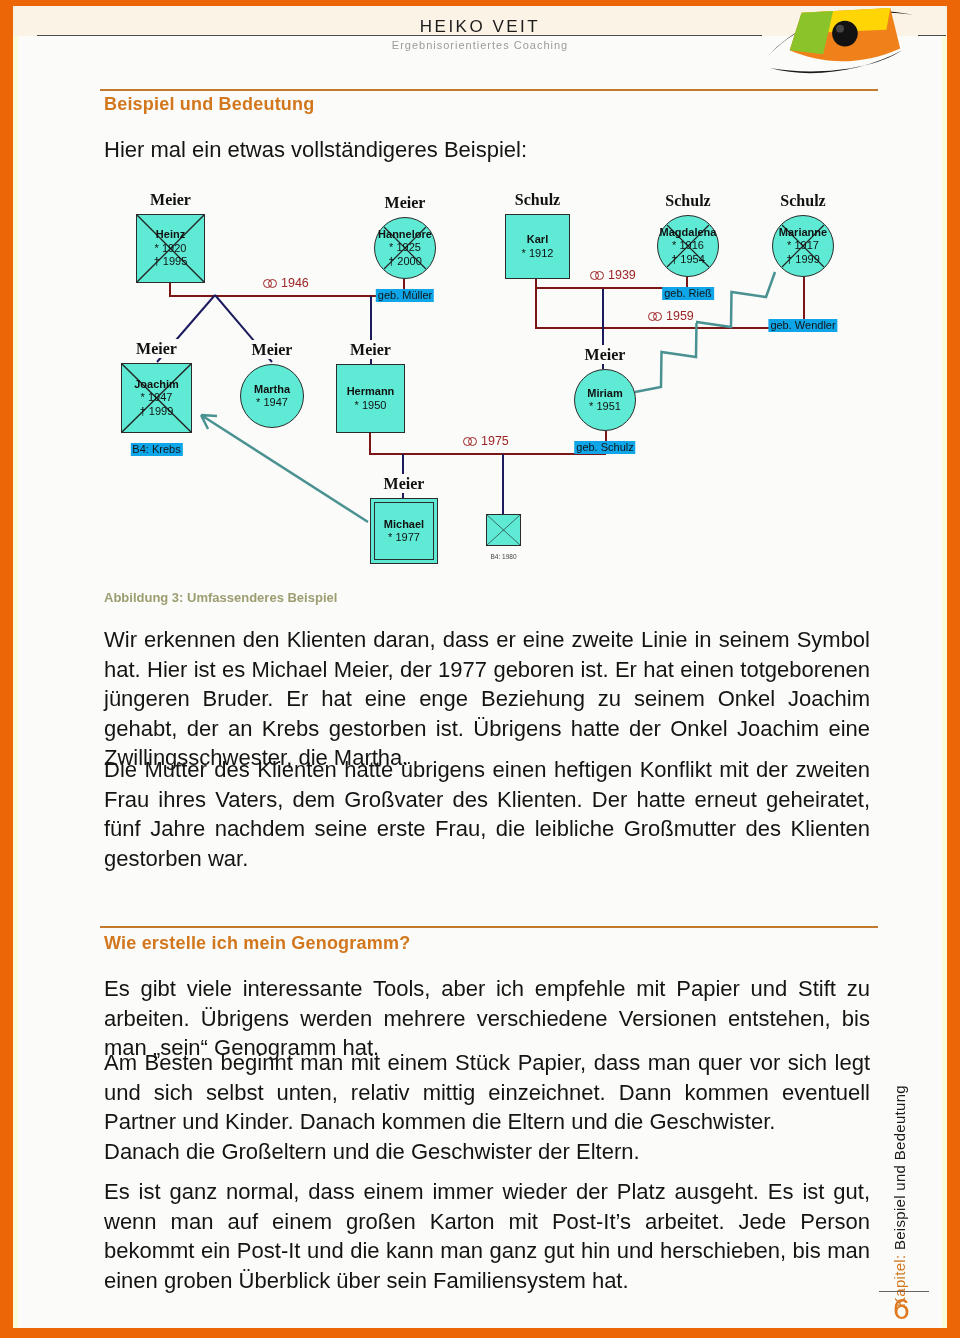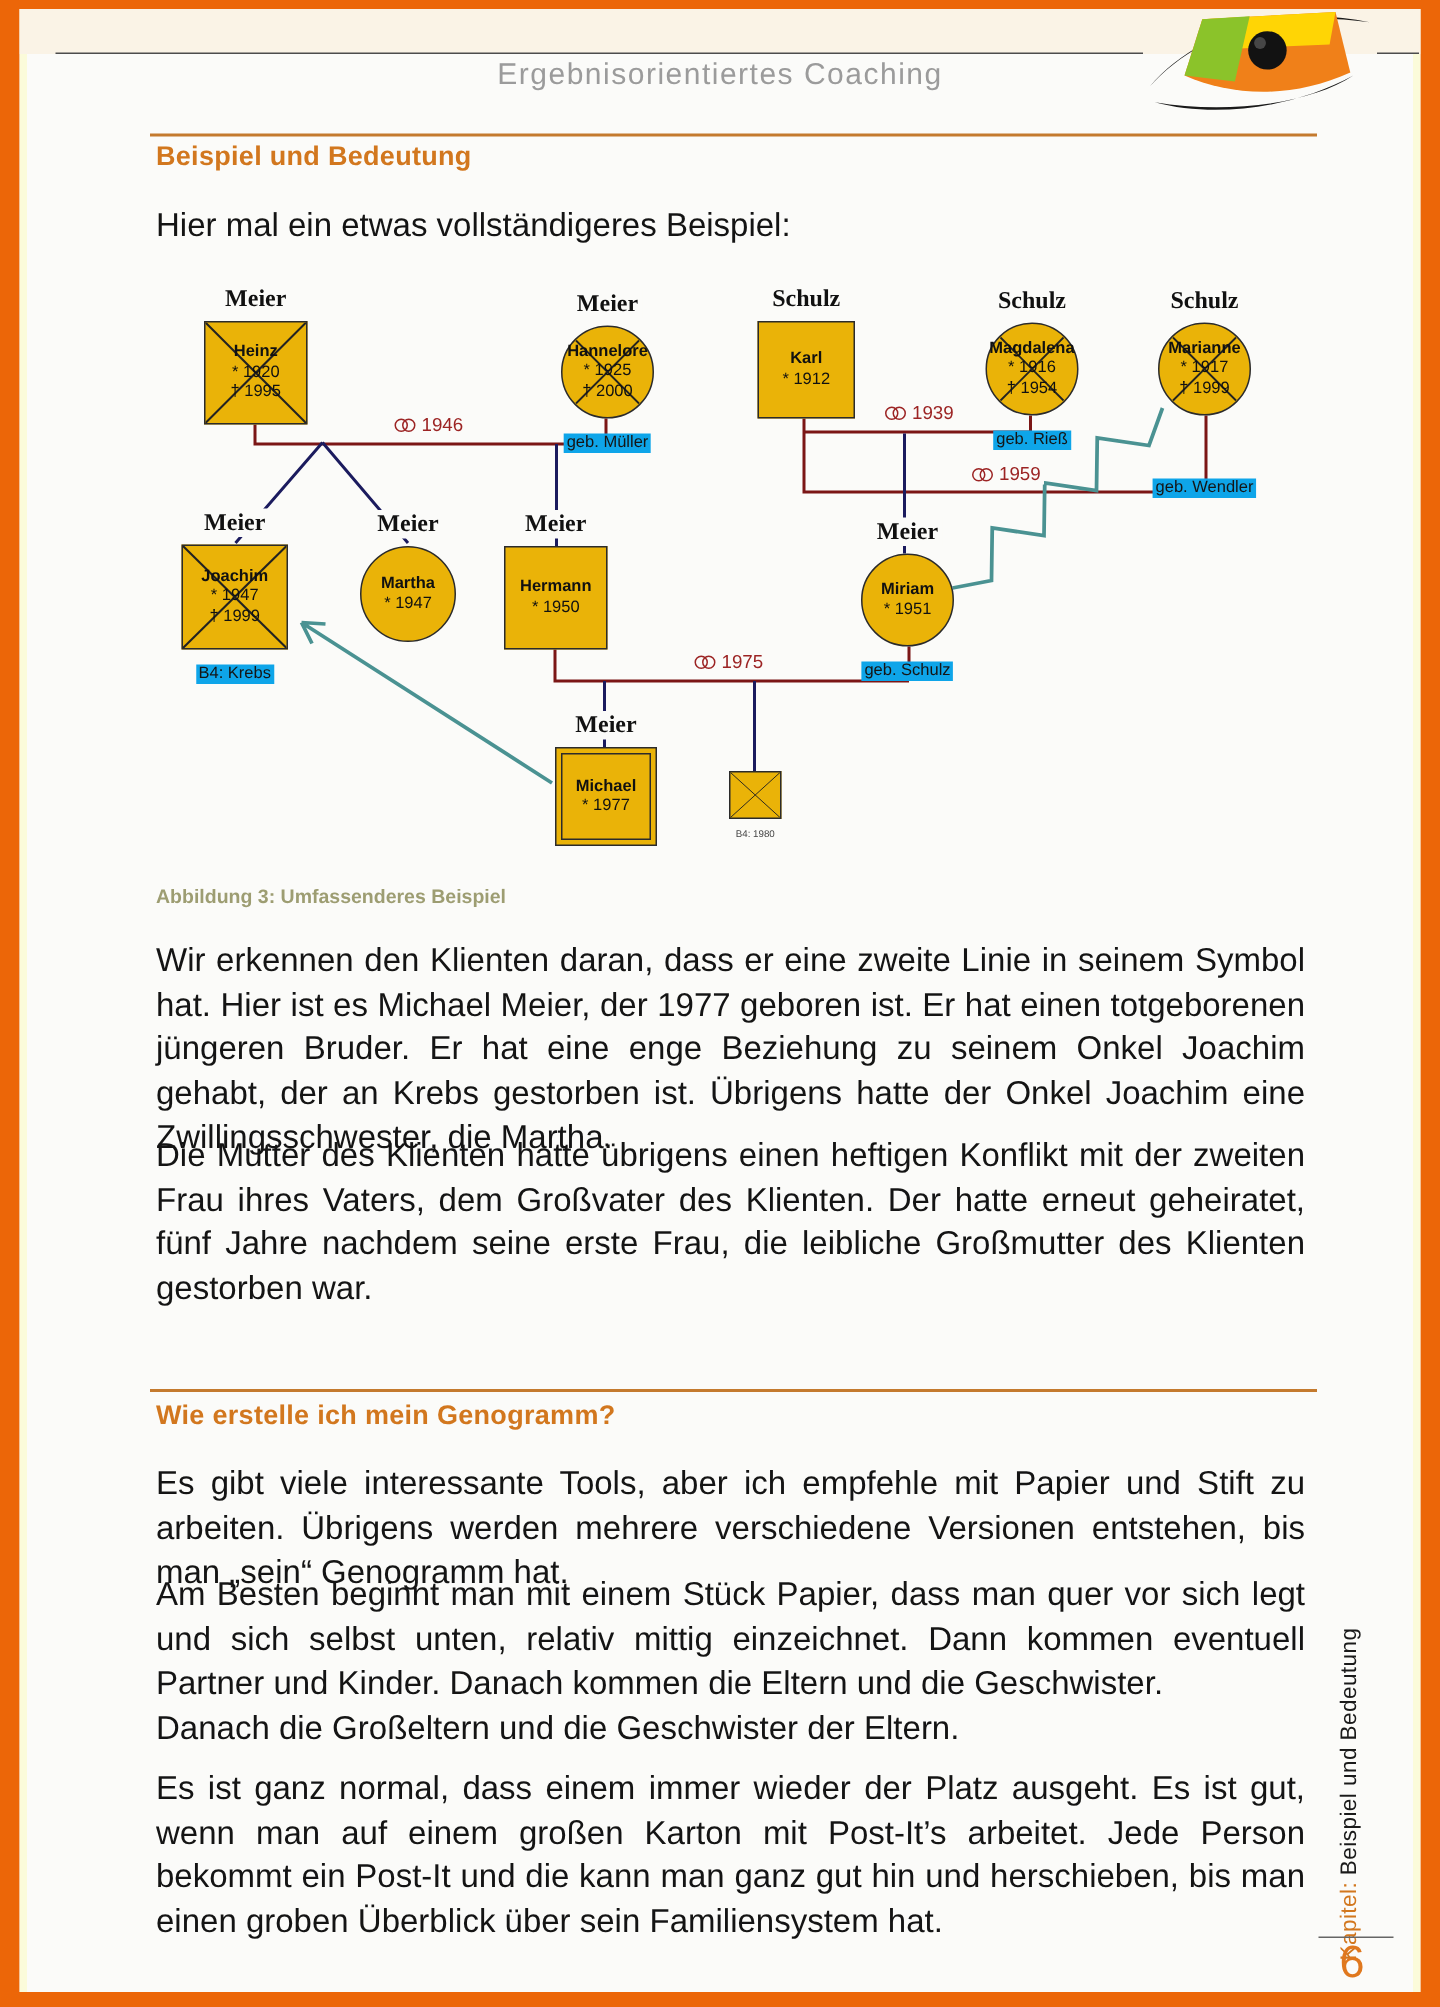--- a/index.html
+++ b/index.html
@@ -5,35 +5,35 @@
   html,body{margin:0;padding:0;background:#e8e8e8;}
   .page{position:relative;width:960px;height:1338px;background:#fbfbf9;overflow:hidden;
         border-top:6px solid #ec6608;border-bottom:10px solid #ec6608;
         border-left:13px solid #ec6608;border-right:13px solid #ec6608;
         box-sizing:border-box;font-family:"Liberation Sans",sans-serif;color:#1a1a1a;}
   .abs{position:absolute;}
   .stripe{position:absolute;top:0;bottom:0;width:5px;background:#fbfbda;}
   .hdr-band{position:absolute;left:0;right:0;top:0;height:30px;background:#faf3e6;}
   .hdr-title{position:absolute;left:0;right:0;top:11px;text-align:center;font-size:17px;
              letter-spacing:2.5px;color:#1c1c1c;}
-  .hdr-sub{position:absolute;left:0;right:0;top:33px;text-align:center;font-size:20px;
+  .hdr-sub{position:absolute;left:0;right:0;top:33px;text-align:center;font-size:11px;
            letter-spacing:1px;color:#9b9b9b;}
   .hdr-rule{position:absolute;top:29px;height:1px;background:#4c4c4c;}
   .logo{position:absolute;left:749px;top:-3px;width:158px;height:74px;}
   .sec-rule{position:absolute;height:2px;background:#c47a2e;}
   .sec-h{position:absolute;font-size:18px;font-weight:bold;color:#d2771e;letter-spacing:.2px;}
   .body-txt{position:absolute;left:91px;width:766px;font-size:22px;line-height:29.5px;
             text-align:justify;color:#141414;}
   .pre{white-space:pre-line;}
   .caption{position:absolute;left:91px;font-size:13px;font-weight:bold;color:#9d9d72;}
   
   .dg-svg{position:absolute;left:0;top:0;pointer-events:none;}
   .fam{position:absolute;transform:translateX(-50%);font-family:"Liberation Serif",serif;
        font-weight:bold;font-size:16px;color:#111;background:#fbfbf9;padding:0 3px;line-height:19px;}
-  .sym{position:absolute;background:#eab308;border:1px solid #2b2b2b;box-sizing:border-box;
+  .sym{position:absolute;background:#5eead4;border:1px solid #2b2b2b;box-sizing:border-box;
        display:flex;flex-direction:column;align-items:center;justify-content:center;}
   .sym.circle{border-radius:50%;}
   .sym .x{position:absolute;left:0;top:0;width:100%;height:100%;}
   .sym.double::after{content:"";position:absolute;left:3px;top:3px;right:3px;bottom:3px;
        border:1px solid #2b2b2b;}
   .ptx{position:relative;text-align:center;font-size:11px;line-height:13.5px;color:#111;z-index:2;}
   .ptx .nm{font-weight:bold;}
   .sublbl{position:absolute;transform:translateX(-50%);font-size:11px;color:#151515;
           background:#0ea5e9;padding:0 2px;white-space:nowrap;line-height:13px;}
   .sublbl.tiny{font-size:6.5px;color:#444;background:transparent;}
@@ -52,20 +52,21 @@
 </style>
 </head>
 <body>
 
 <div class="page">
 
   <div class="stripe" style="left:0;"></div>
   <div class="stripe" style="right:0;"></div>
   <div class="hdr-band"></div>
 
+  <div class="hdr-title">HEIKO VEIT</div>
   <div class="hdr-rule" style="left:24px;width:725px;"></div>
   <div class="hdr-rule" style="left:905px;width:28px;"></div>
   <div class="hdr-sub">Ergebnisorientiertes Coaching</div>
 
   <svg class="logo" viewBox="0 0 160 75">
     <path d="M4,56 C36,20 86,3 153,12 C98,0 38,16 4,56 Z" fill="#1a1a1a"></path>
     <path d="M28,48 L40,10 L130,5 L140,46 C100,64 60,62 28,48 Z" fill="#f08019"></path>
     <path d="M40,10 L130,5 L126,27 L36,31 Z" fill="#ffd505"></path>
     <path d="M28,48 L40,10 L72,8 L62,52 Z" fill="#8bc32a"></path>
     <circle cx="84" cy="31" r="13" fill="#121212"></circle>

